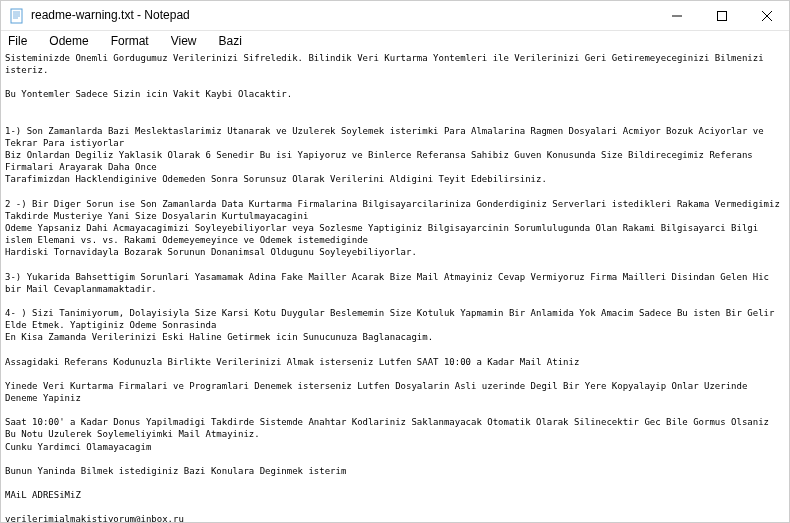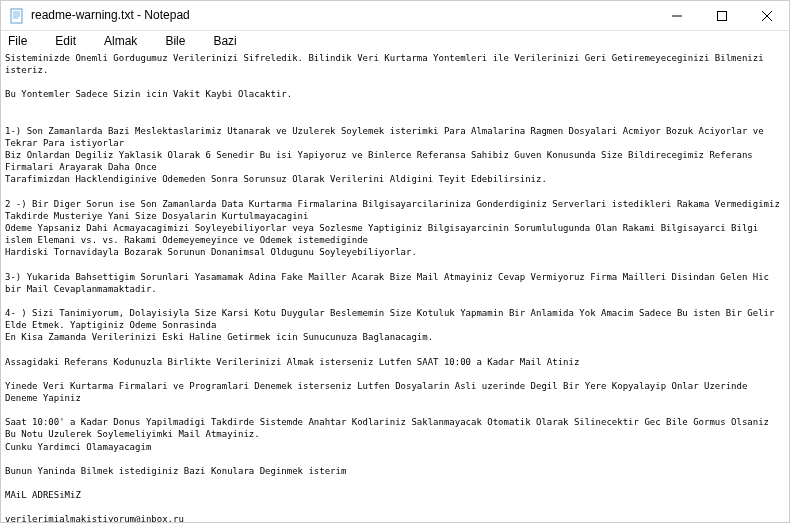--- a/index.html
+++ b/index.html
@@ -49,21 +49,21 @@
   font-size: 10px;
   color: #000;
   cursor: default;
 }
 .menubar {
   height: 19px;
   display: flex;
   align-items: center;
   padding-left: 2px;
   font-size: 12px;
-  gap: 18px;
+  gap: 12px;
 }
 .menu-item {
   padding: 1px 5px;
   cursor: default;
 }
 .content {
   flex: 1;
   overflow: hidden;
   padding: 2px 4px;
   font-family: Consolas, "Lucida Console", monospace;
@@ -118,23 +118,23 @@
       <svg width="10" height="10" viewBox="0 0 10 10">
           <line x1="0" y1="0" x2="10" y2="10" stroke="#000" stroke-width="1"></line>
           <line x1="10" y1="0" x2="0" y2="10" stroke="#000" stroke-width="1"></line>
         </svg>
     </div>
   </div>
 </div>
 
 <div class="menubar">
   <span class="menu-item">File</span>
-  <span class="menu-item">Edit</span>
-  <span class="menu-item">Almak</span>
-  <span class="menu-item">Bile</span>
+  <span class="menu-item">Odeme</span>
+  <span class="menu-item">Format</span>
+  <span class="menu-item">View</span>
   <span class="menu-item">Bazi</span>
 </div>
 
 <div class="content"><span>Sisteminizde Onemli Gordugumuz Verilerinizi Sifreledik. Bilindik Veri Kurtarma Yontemleri ile Verilerinizi Geri Getiremeyeceginizi Bilmenizi isteriz.
 
 Bu Yontemler Sadece Sizin icin Vakit Kaybi Olacaktir.
 
 
 1-) Son Zamanlarda Bazi Meslektaslarimiz Utanarak ve Uzulerek Soylemek isterimki Para Almalarina Ragmen Dosyalari Acmiyor Bozuk Aciyorlar ve Tekrar Para istiyorlar
 Biz Onlardan Degiliz Yaklasik Olarak 6 Senedir Bu isi Yapiyoruz ve Binlerce Referansa Sahibiz Guven Konusunda Size Bildirecegimiz Referans Firmalari Arayarak Daha Once

